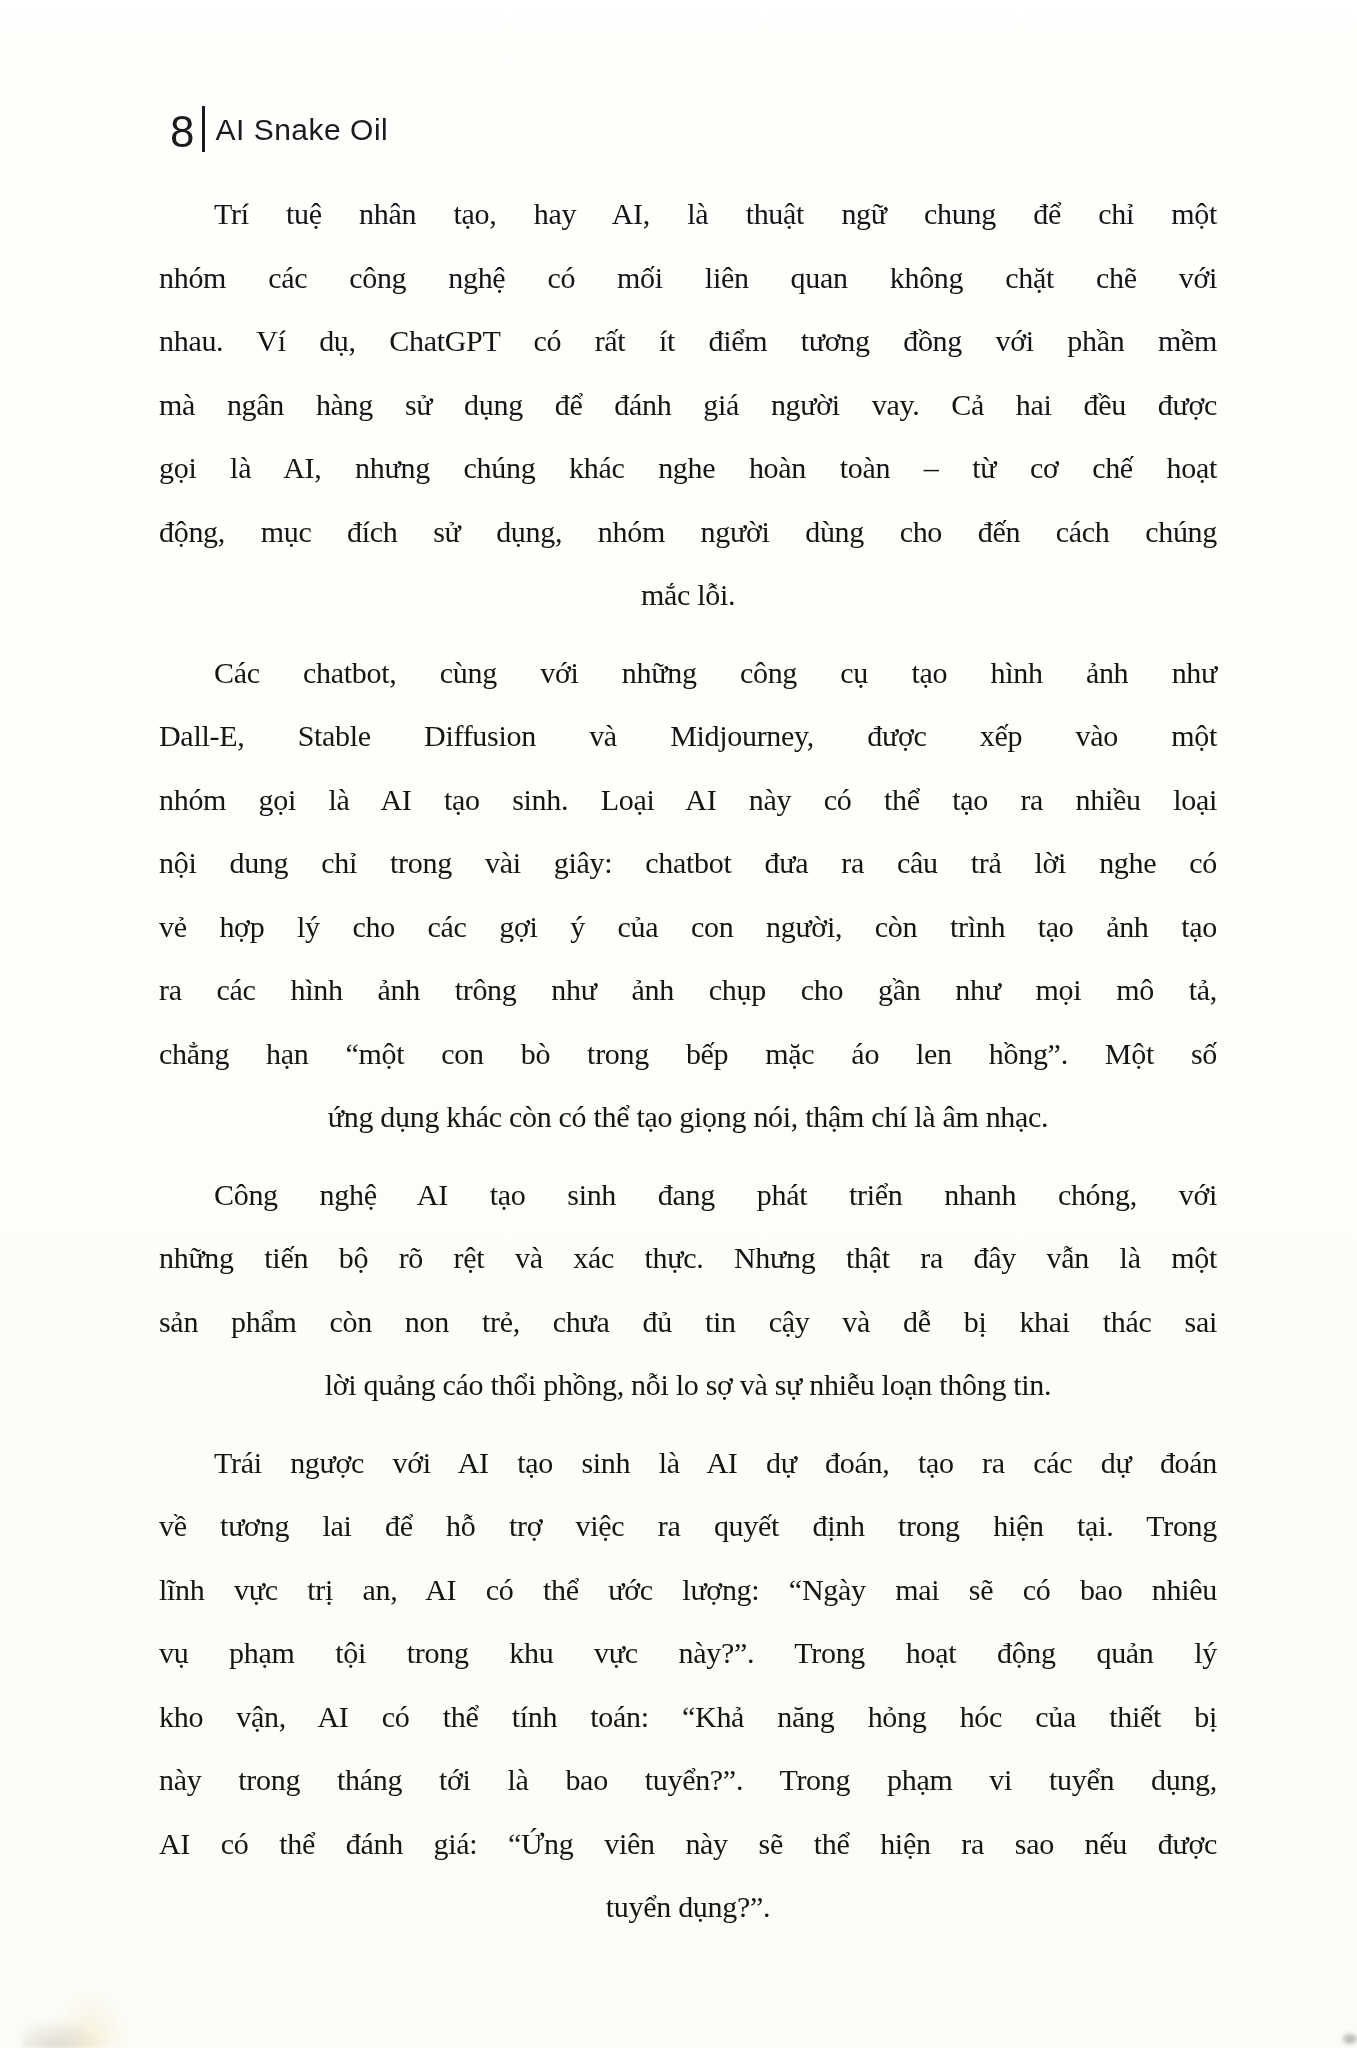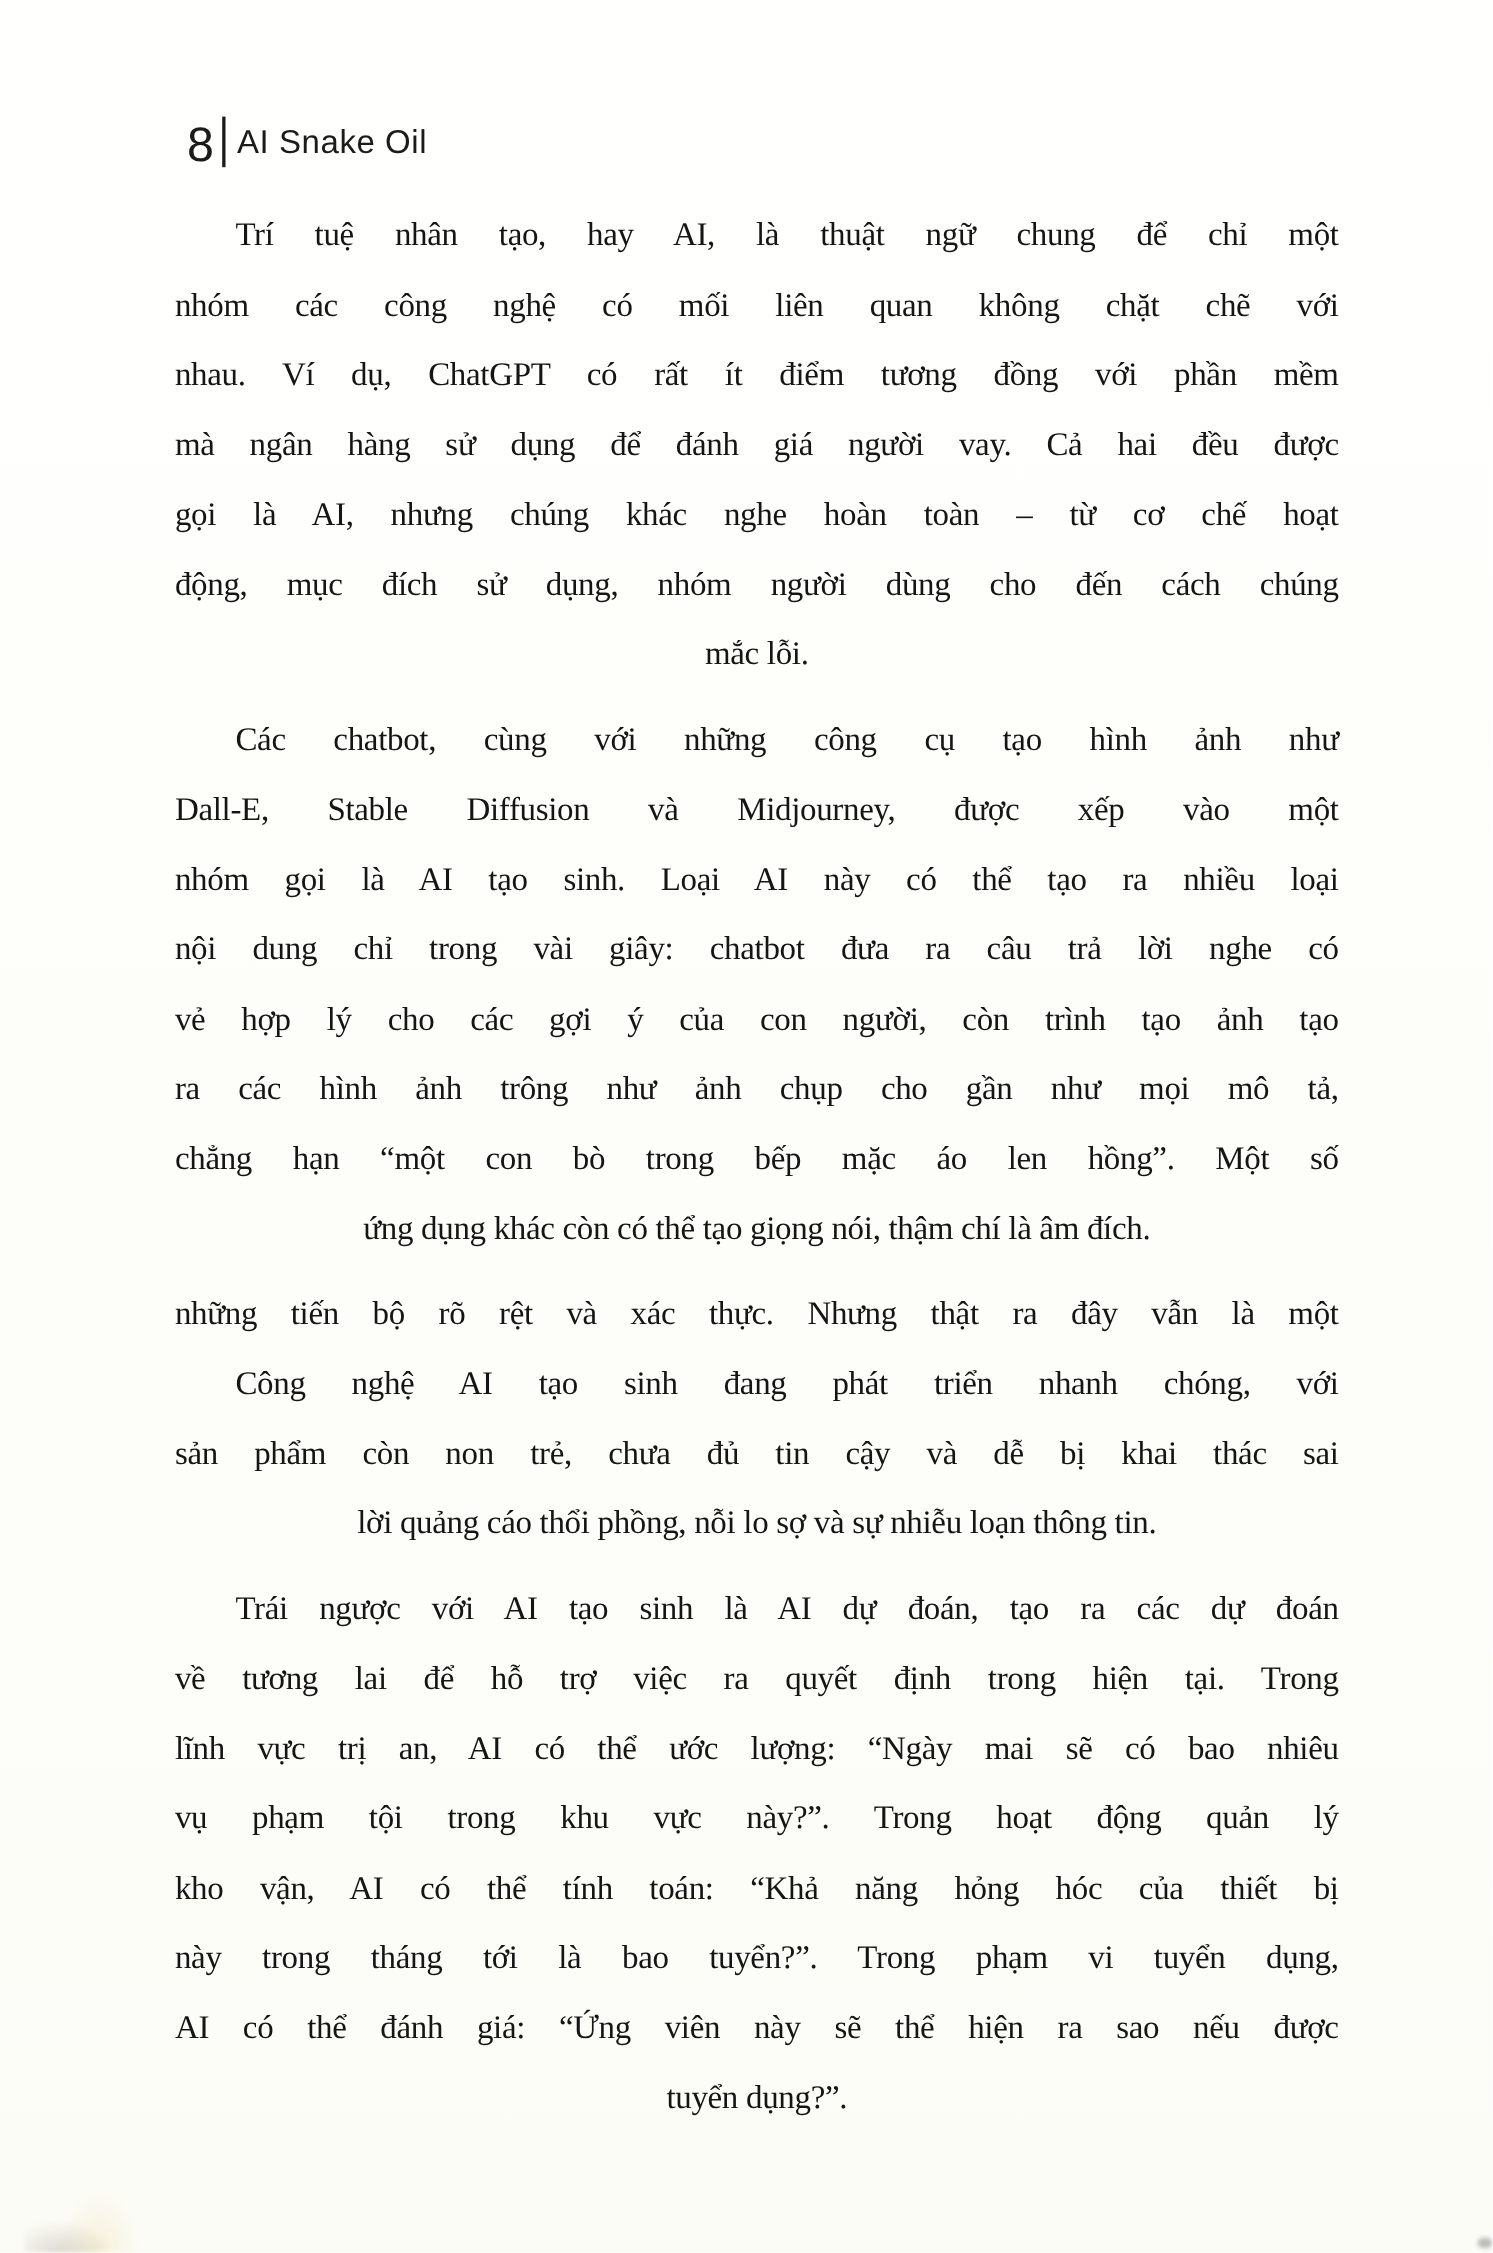--- a/index.html
+++ b/index.html
@@ -134,25 +134,25 @@
         <div class="line last">mắc lỗi.</div>
       </div>
       <div class="para">
         <div class="line first">Các chatbot, cùng với những công cụ tạo hình ảnh như</div>
         <div class="line">Dall-E, Stable Diffusion và Midjourney, được xếp vào một</div>
         <div class="line">nhóm gọi là AI tạo sinh. Loại AI này có thể tạo ra nhiều loại</div>
         <div class="line">nội dung chỉ trong vài giây: chatbot đưa ra câu trả lời nghe có</div>
         <div class="line">vẻ hợp lý cho các gợi ý của con người, còn trình tạo ảnh tạo</div>
         <div class="line">ra các hình ảnh trông như ảnh chụp cho gần như mọi mô tả,</div>
         <div class="line">chẳng hạn “một con bò trong bếp mặc áo len hồng”. Một số</div>
-        <div class="line last">ứng dụng khác còn có thể tạo giọng nói, thậm chí là âm đích.</div>
+        <div class="line last">ứng dụng khác còn có thể tạo giọng nói, thậm chí là âm nhạc.</div>
       </div>
       <div class="para">
+        <div class="line first">Công nghệ AI tạo sinh đang phát triển nhanh chóng, với</div>
         <div class="line">những tiến bộ rõ rệt và xác thực. Nhưng thật ra đây vẫn là một</div>
-        <div class="line first">Công nghệ AI tạo sinh đang phát triển nhanh chóng, với</div>
         <div class="line">sản phẩm còn non trẻ, chưa đủ tin cậy và dễ bị khai thác sai</div>
         <div class="line last">lời quảng cáo thổi phồng, nỗi lo sợ và sự nhiễu loạn thông tin.</div>
       </div>
       <div class="para">
         <div class="line first">Trái ngược với AI tạo sinh là AI dự đoán, tạo ra các dự đoán</div>
         <div class="line">về tương lai để hỗ trợ việc ra quyết định trong hiện tại. Trong</div>
         <div class="line">lĩnh vực trị an, AI có thể ước lượng: “Ngày mai sẽ có bao nhiêu</div>
         <div class="line">vụ phạm tội trong khu vực này?”. Trong hoạt động quản lý</div>
         <div class="line">kho vận, AI có thể tính toán: “Khả năng hỏng hóc của thiết bị</div>
         <div class="line">này trong tháng tới là bao tuyển?”. Trong phạm vi tuyển dụng,</div>

